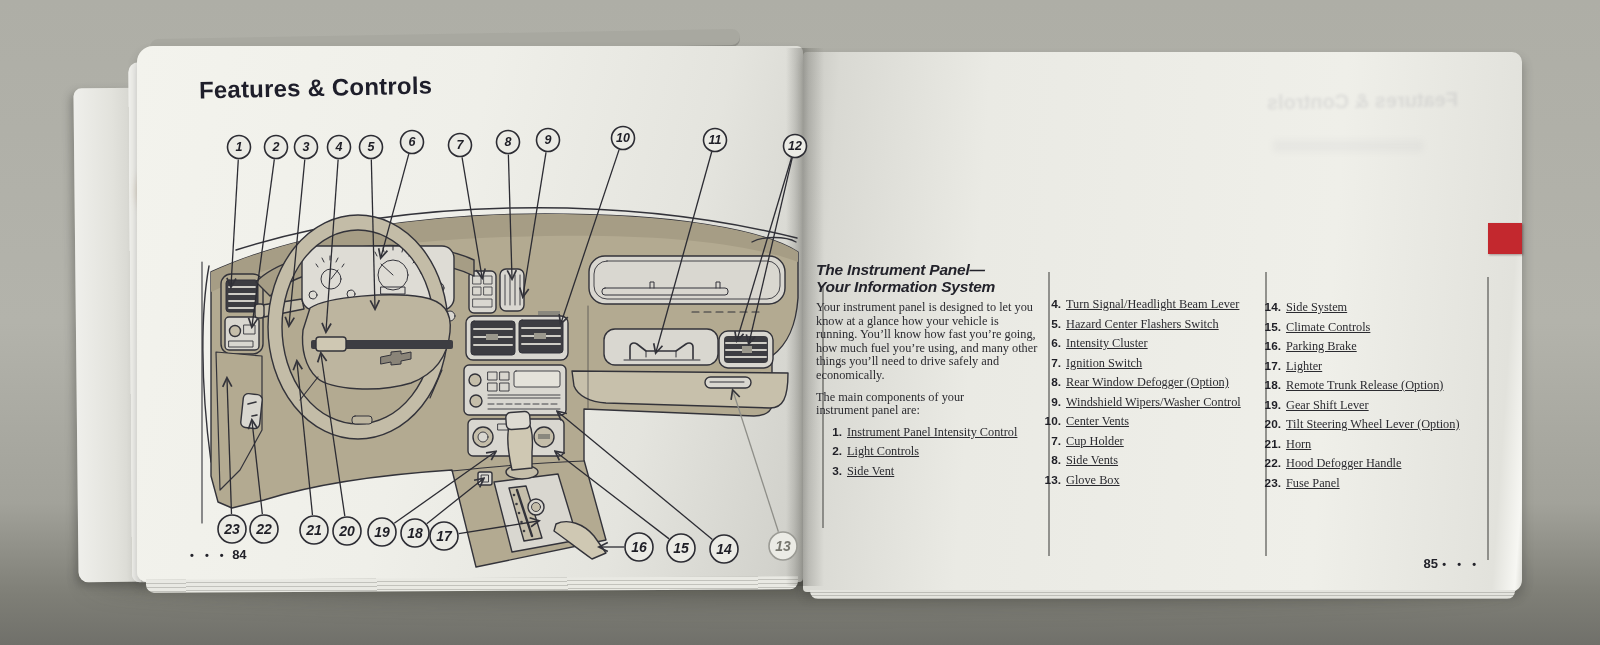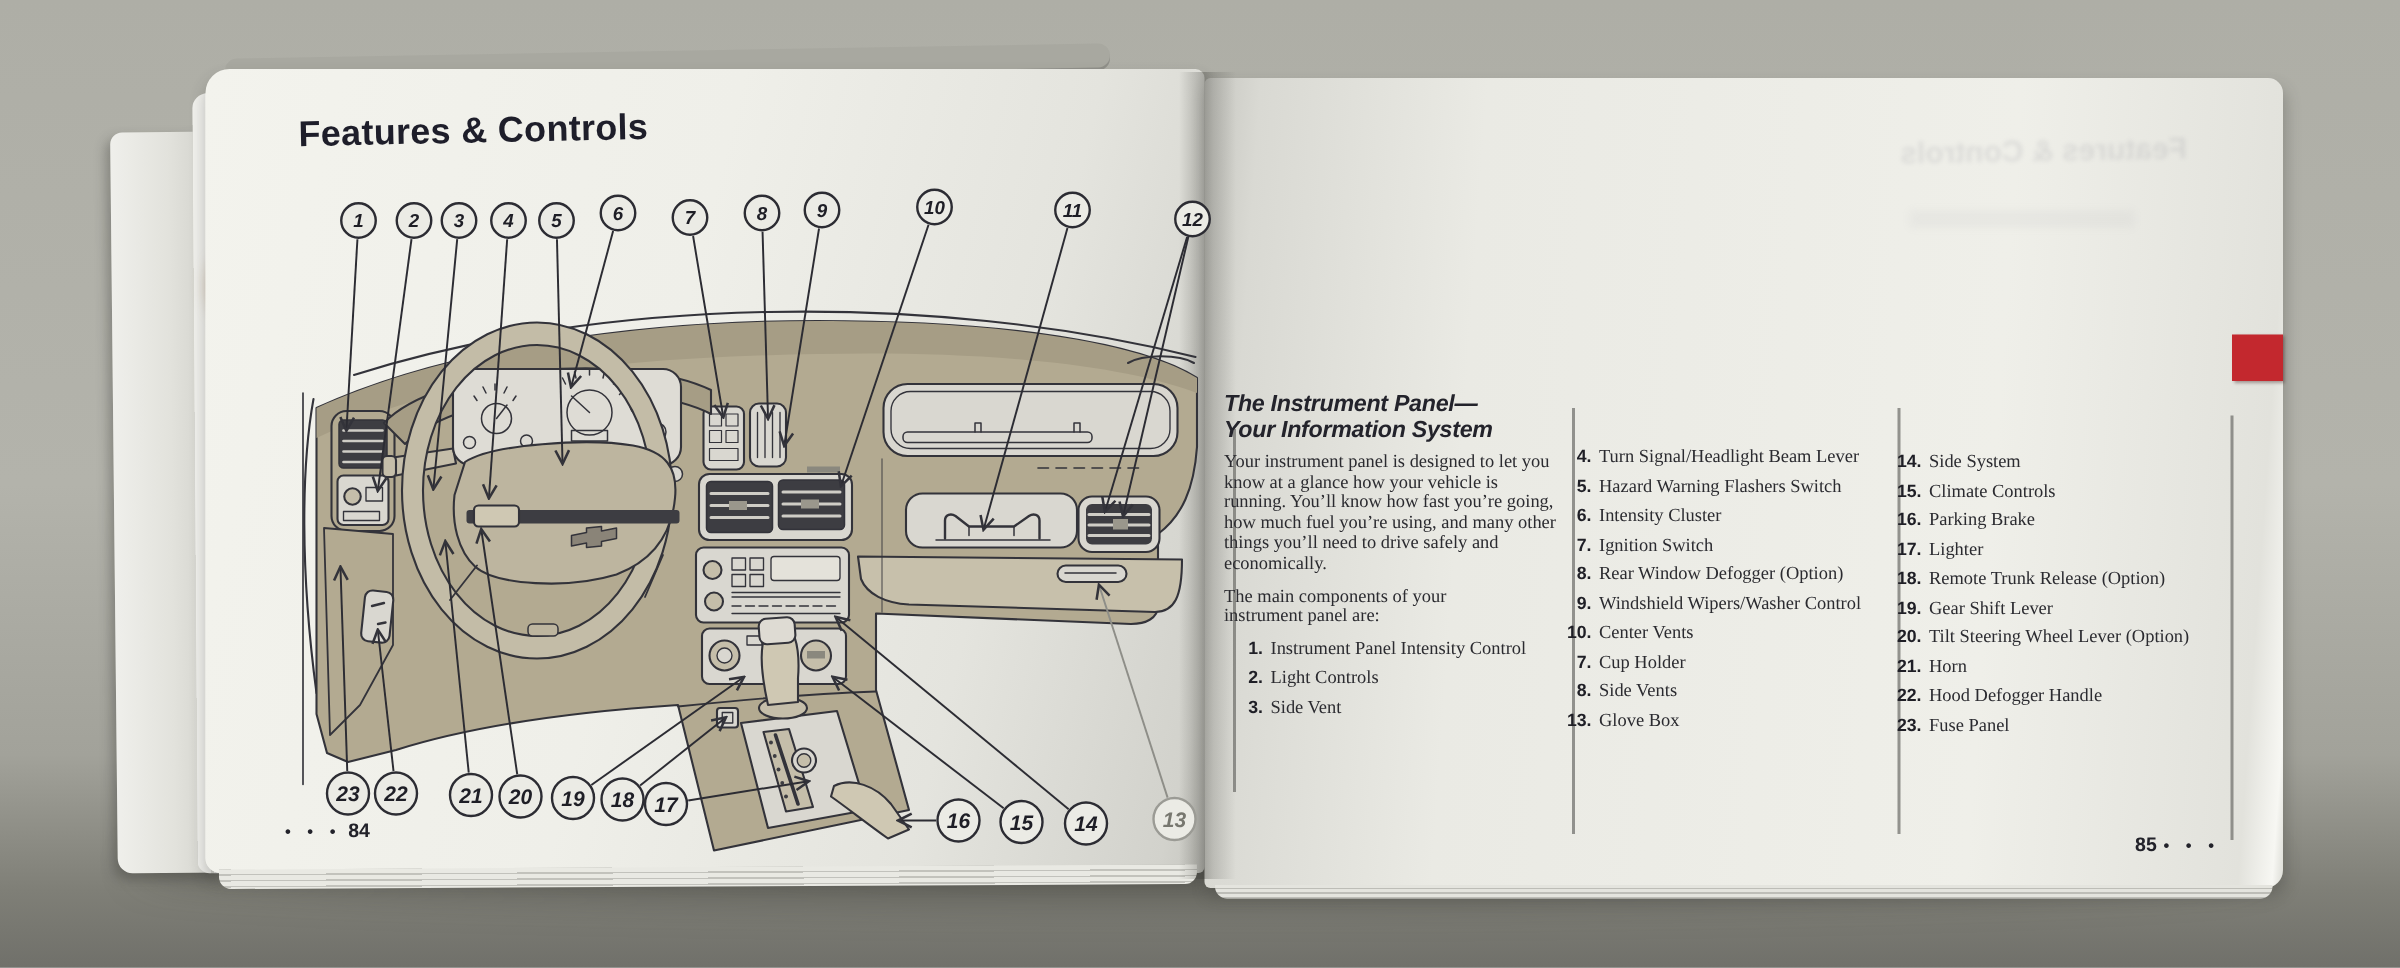--- a/index.html
+++ b/index.html
@@ -52,21 +52,21 @@
   #red-tab{left:685px;top:171px;width:34px;height:31px;box-shadow:1px 1px 2px rgba(60,30,30,.4);}
   #col1{left:13px;top:210px;width:224px;color:#27272d;}
   .headline{font:italic 700 15.5px "Liberation Sans",sans-serif;line-height:16.5px;
     letter-spacing:-.2px;color:#23232b;}
   .para{font:400 12.3px/13.6px "Liberation Serif",serif;margin-top:6px;color:#2b2b30;}
   #intro2{width:185px;margin-top:8px;}
   .items{margin-top:7px;}
   .li{display:flex;align-items:baseline;line-height:12.8px;margin-bottom:4.5px;}
   .li .num{font:700 11.8px "Liberation Sans",sans-serif;width:26px;text-align:right;
     margin-right:5px;flex:none;color:#1f1f26;}
-  .li .lbl{font:400 12.3px "Liberation Serif",serif;color:#2b2b30;white-space:nowrap;}
+  .li .lbl{font:400 12.3px "Liberation Serif",serif;color:#2b2b30;white-space:nowrap;text-decoration:underline;}
   #col2{left:232px;top:238px;width:222px;}
   #col3{left:450px;top:241px;width:262px;}
   #col3 .num{width:28px;}
 </style>
 </head>
 <body>
 
 <div class="abs" id="book-shadow"></div>
 <div class="abs" id="back-cover"></div>
 <div class="abs" id="page-stack"></div>
@@ -118,21 +118,21 @@
 
   <div class="abs items" id="col2">
 
       <div class="li">
         <span class="num">4.</span>
         <span class="lbl">Turn Signal/Headlight Beam Lever</span>
       </div>
 
       <div class="li">
         <span class="num">5.</span>
-        <span class="lbl">Hazard Warning Flashers Switch</span>
+        <span class="lbl">Hazard Center Flashers Switch</span>
       </div>
 
       <div class="li">
         <span class="num">6.</span>
         <span class="lbl">Intensity Cluster</span>
       </div>
 
       <div class="li">
         <span class="num">7.</span>
         <span class="lbl">Ignition Switch</span>

